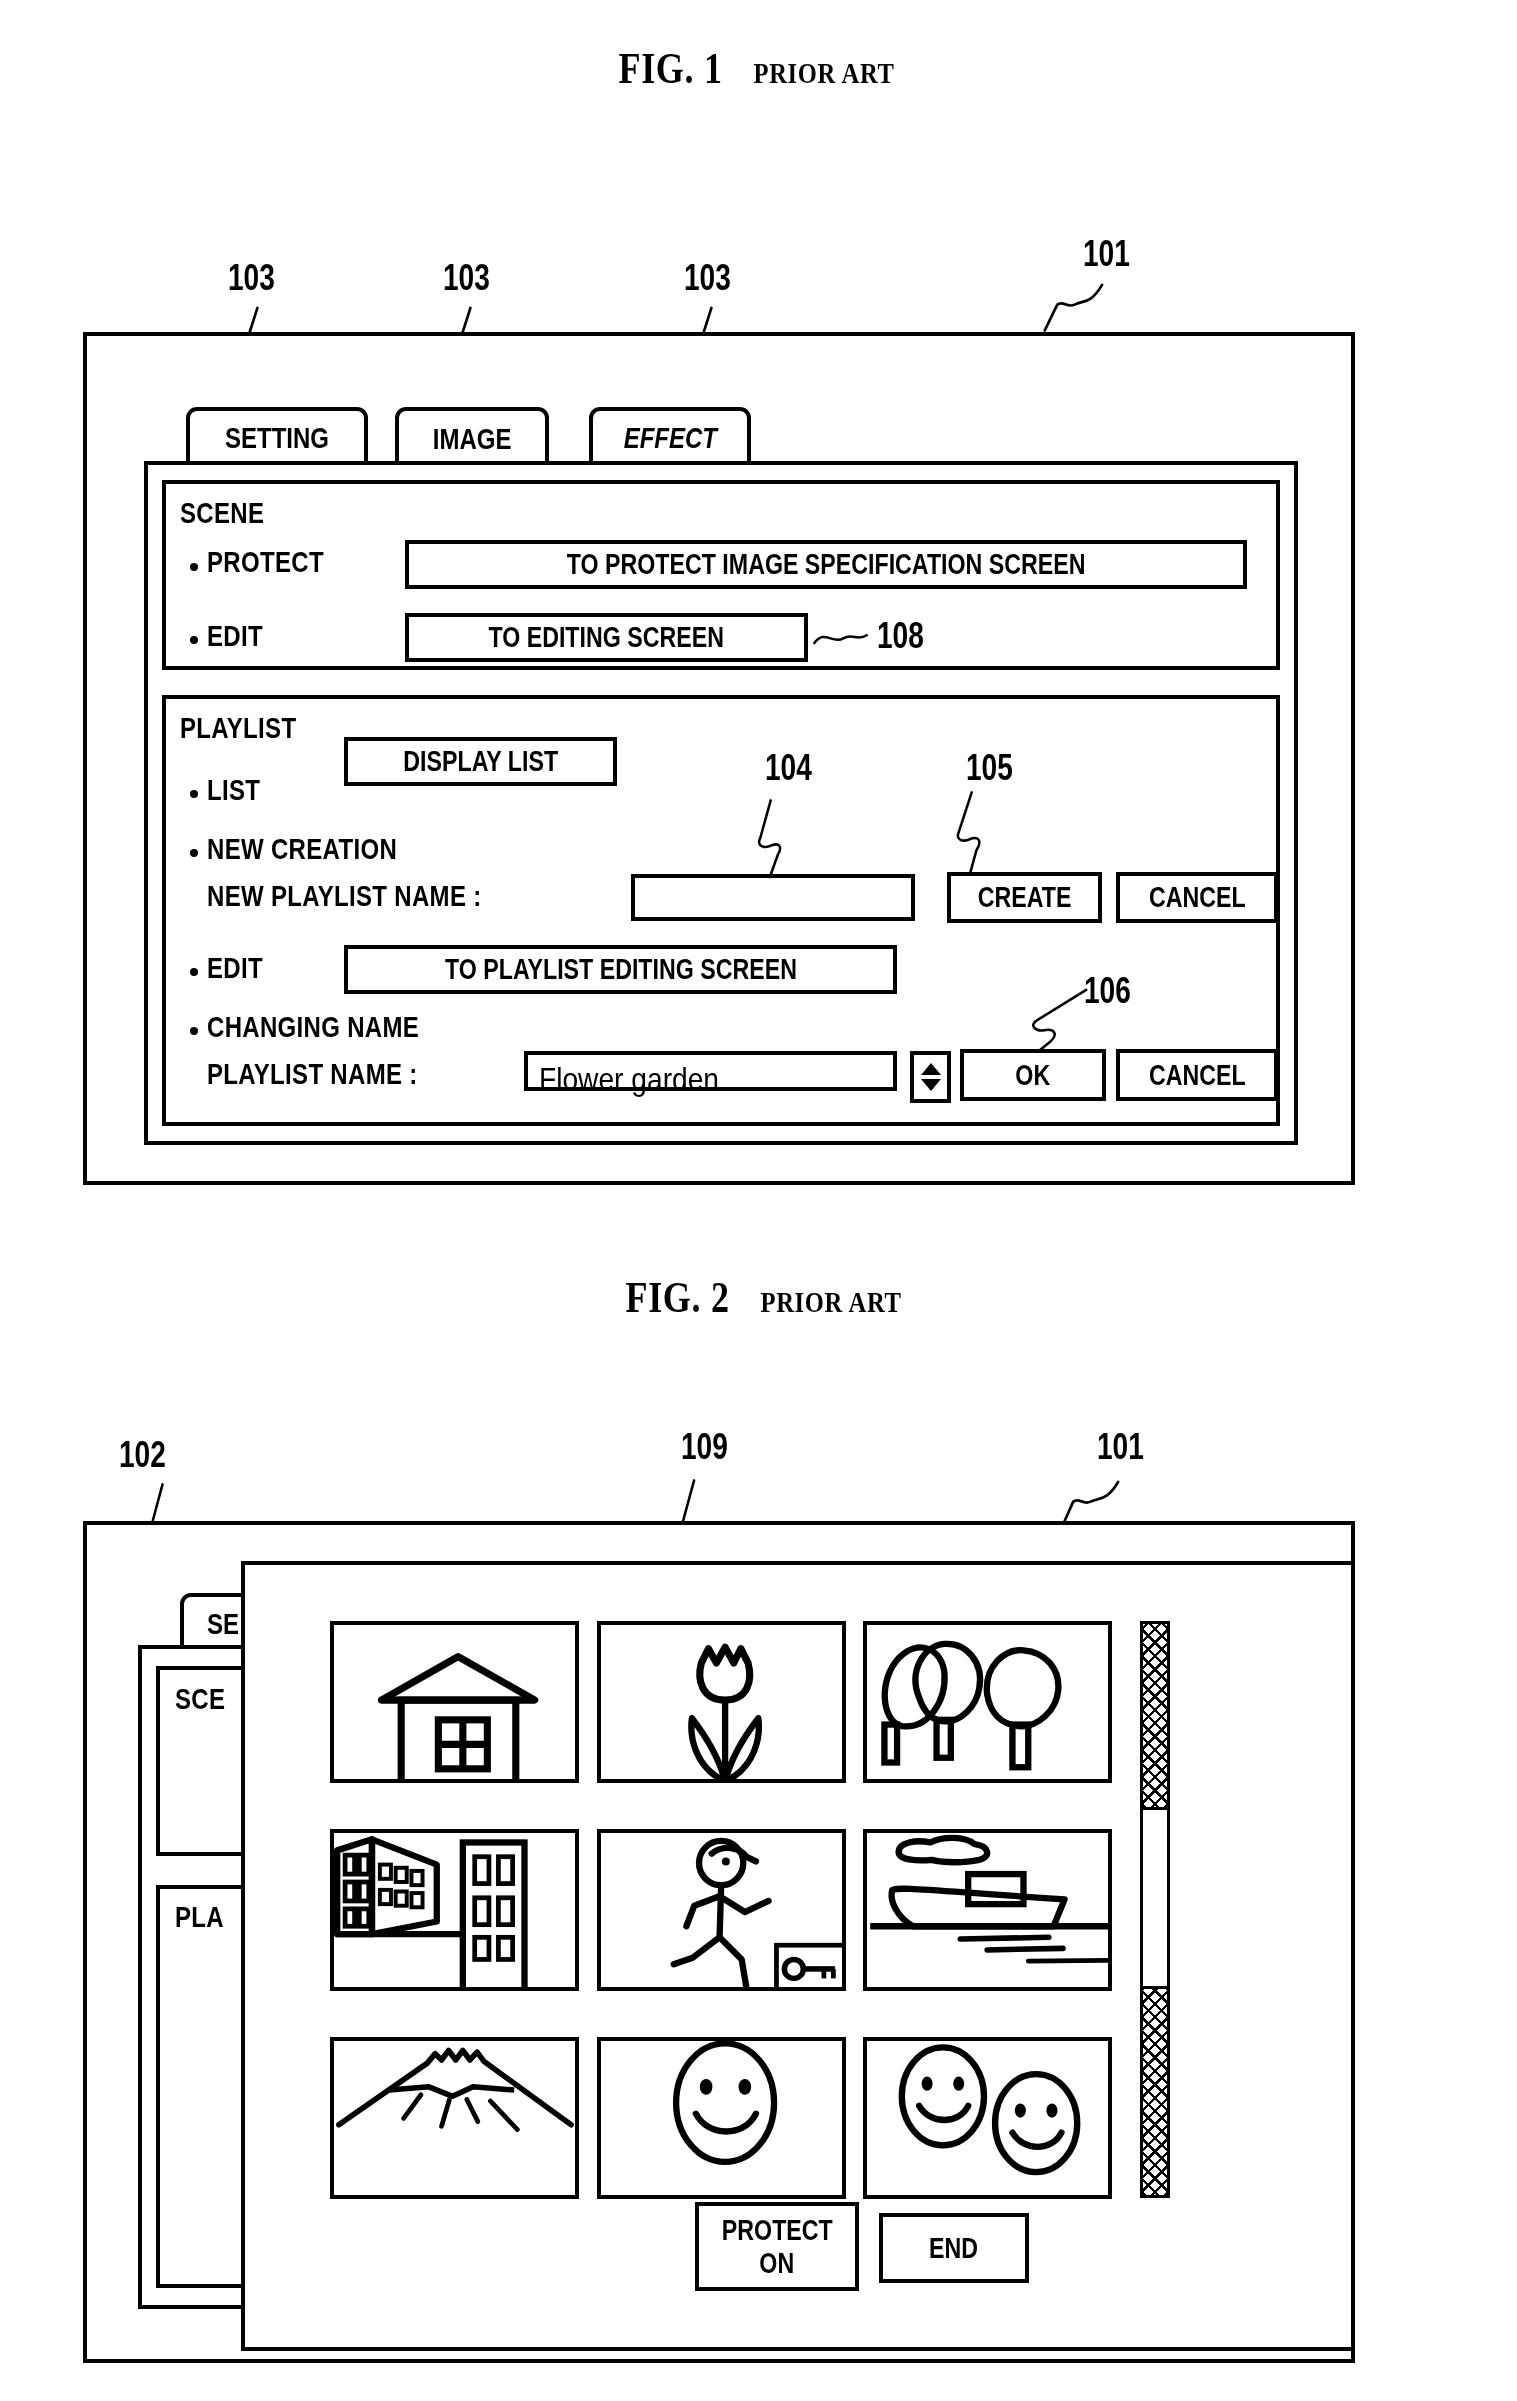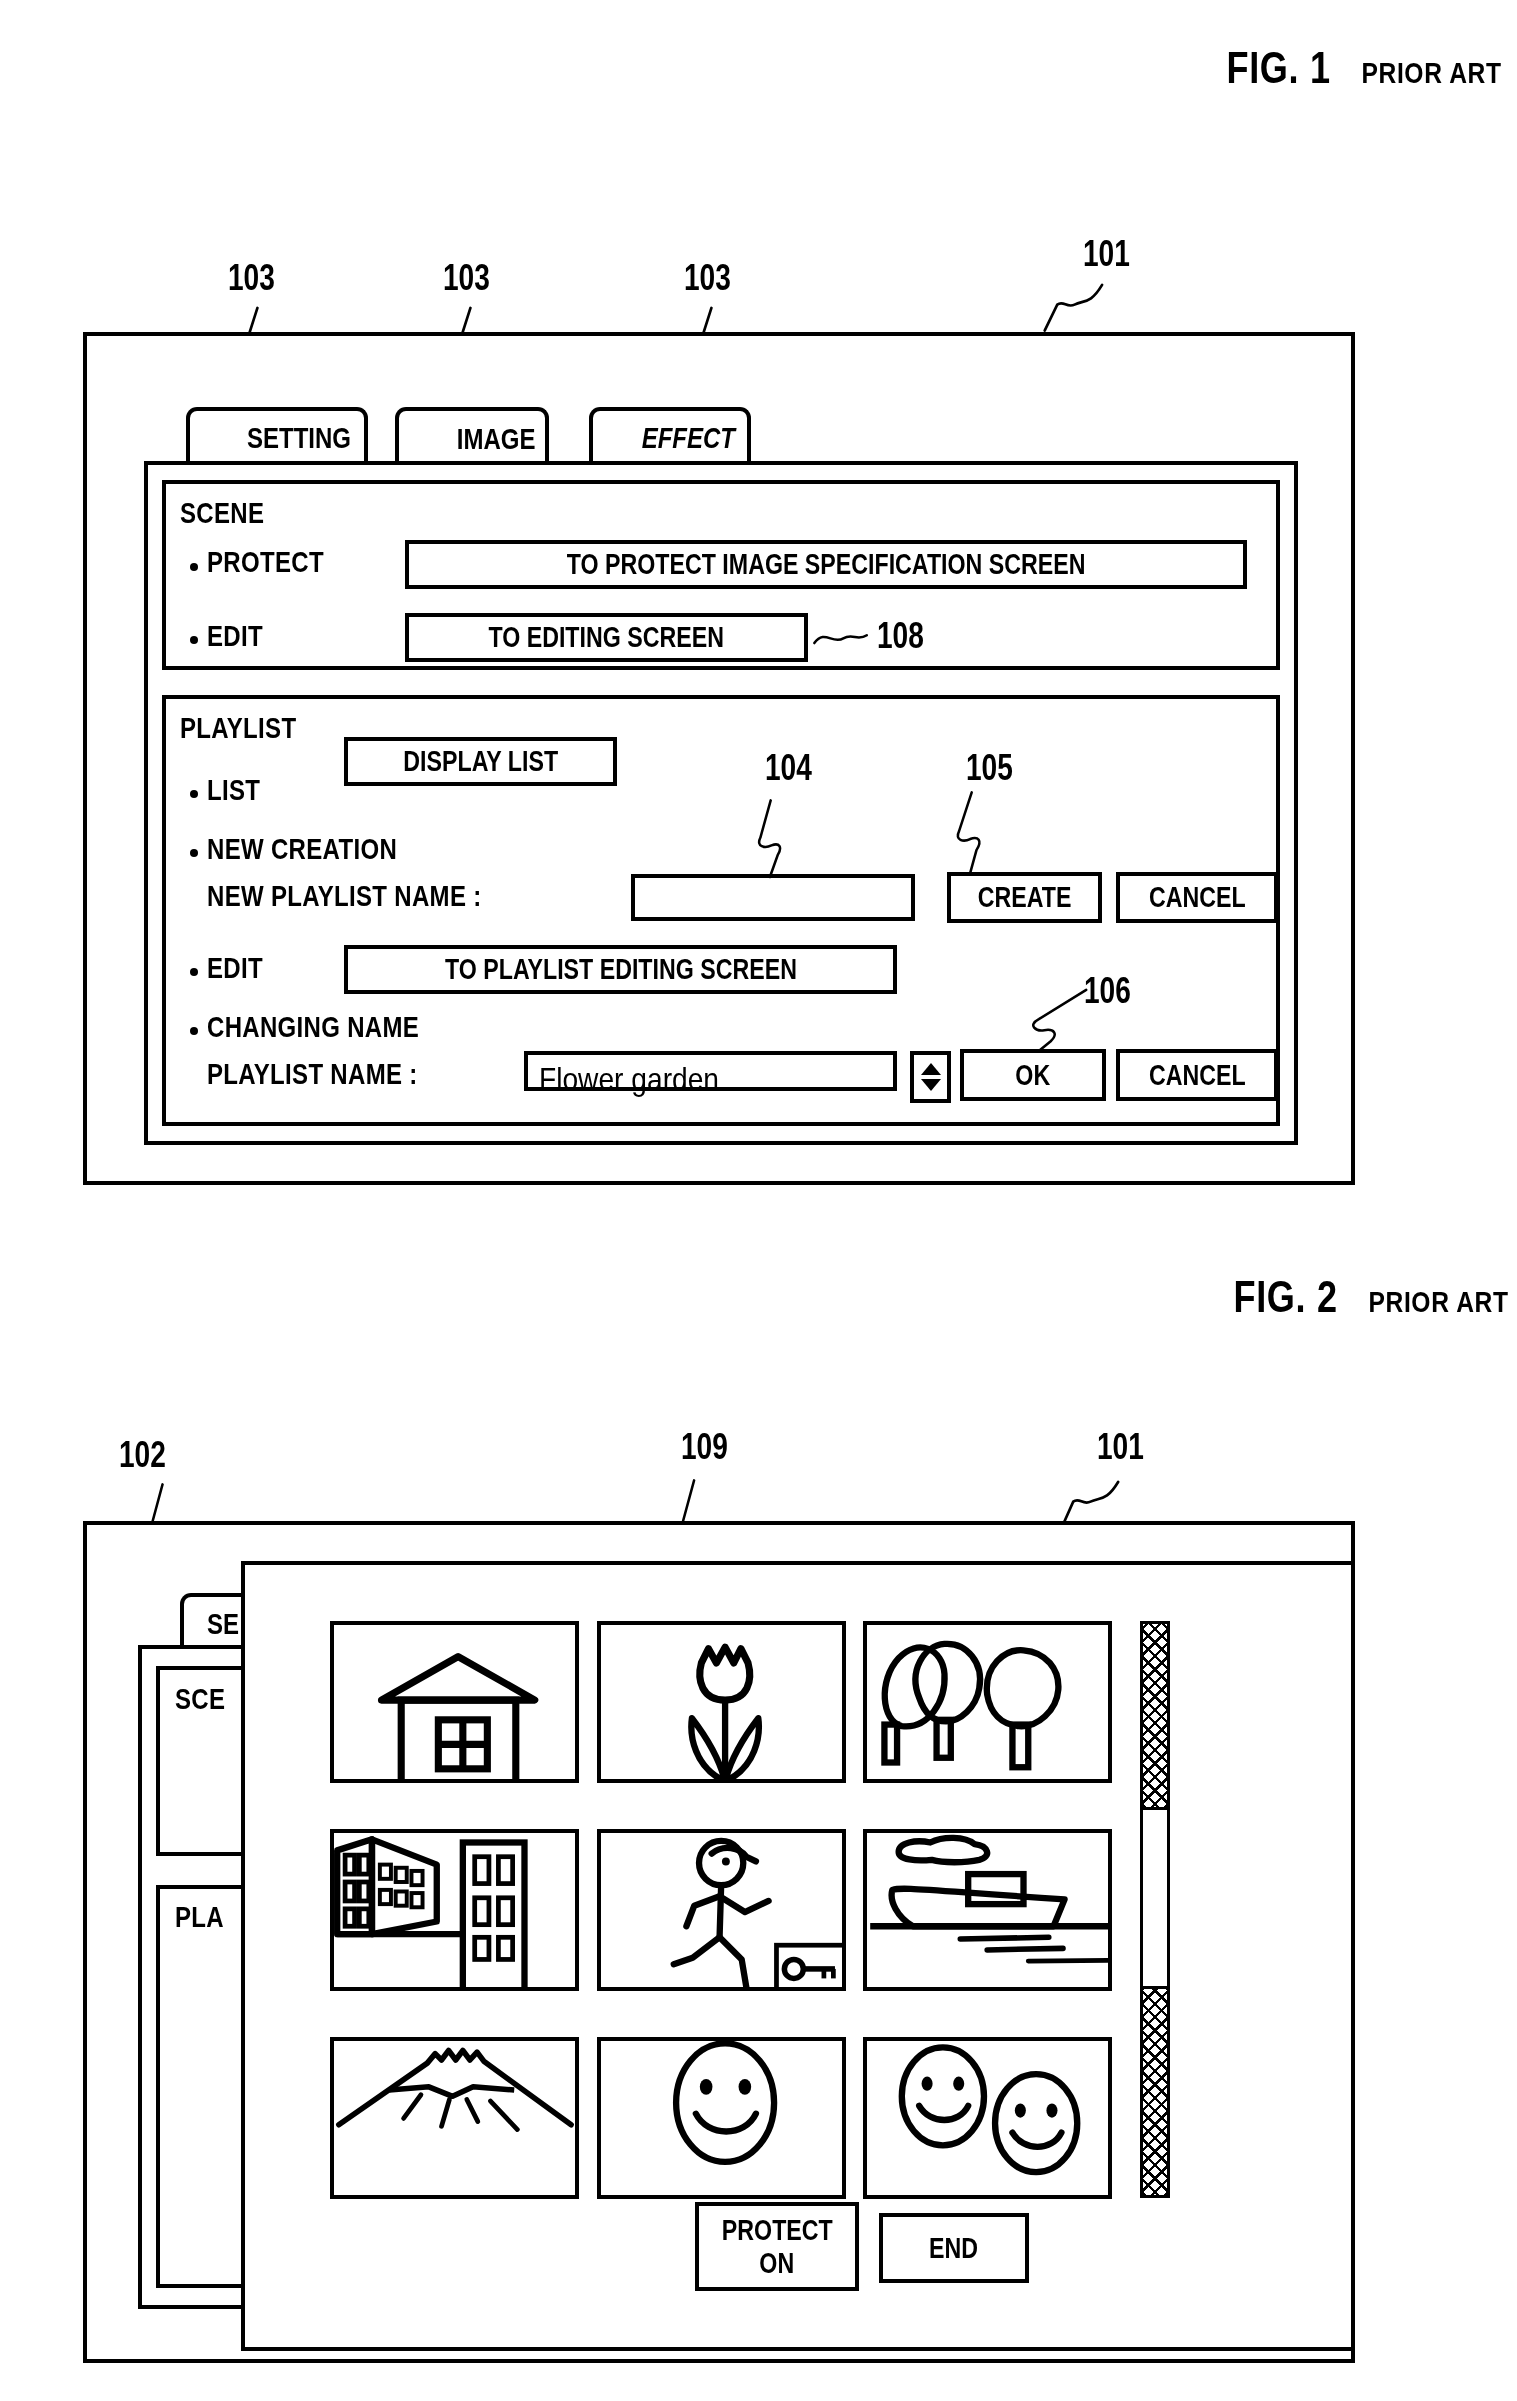--- a/index.html
+++ b/index.html
@@ -37,22 +37,22 @@
     font-family: "Liberation Sans", sans-serif;
     font-weight: bold;
     font-size: 36px;
     transform: scaleX(0.78);
     transform-origin: left center;
     white-space: nowrap;
   }
 
   
   .fig-title {
-    text-align: right;
-    font-family: Liberation Sans, sans-serif;
+    text-align: center;
+    font-family: Liberation Serif, serif;
     font-weight: bold;
     white-space: nowrap;
   }
   .fig-title .big { font-size: 44px; display: inline-block; transform: scaleX(0.82); letter-spacing: 0.8px;}
   .fig-title .small { font-size: 30px; display: inline-block; transform: scaleX(0.82); letter-spacing: 0.8px;}
 
   
   .window {
     position: absolute;
     background: #ffffff;
@@ -67,21 +67,21 @@
   }
   .tab {
     position: absolute;
     background: #ffffff;
     border: 4px solid #000;
     border-bottom: none;
     border-radius: 11px 11px 0 0;
     box-sizing: border-box;
     display: flex;
     align-items: center;
-    justify-content: flex-end;
+    justify-content: center;
   }
   .tab span { font-size: 30px; }
 
   .btnbox {
     position: absolute;
     background: #ffffff;
     border: 4px solid #000;
     box-sizing: border-box;
     display: flex;
     align-items: center;

